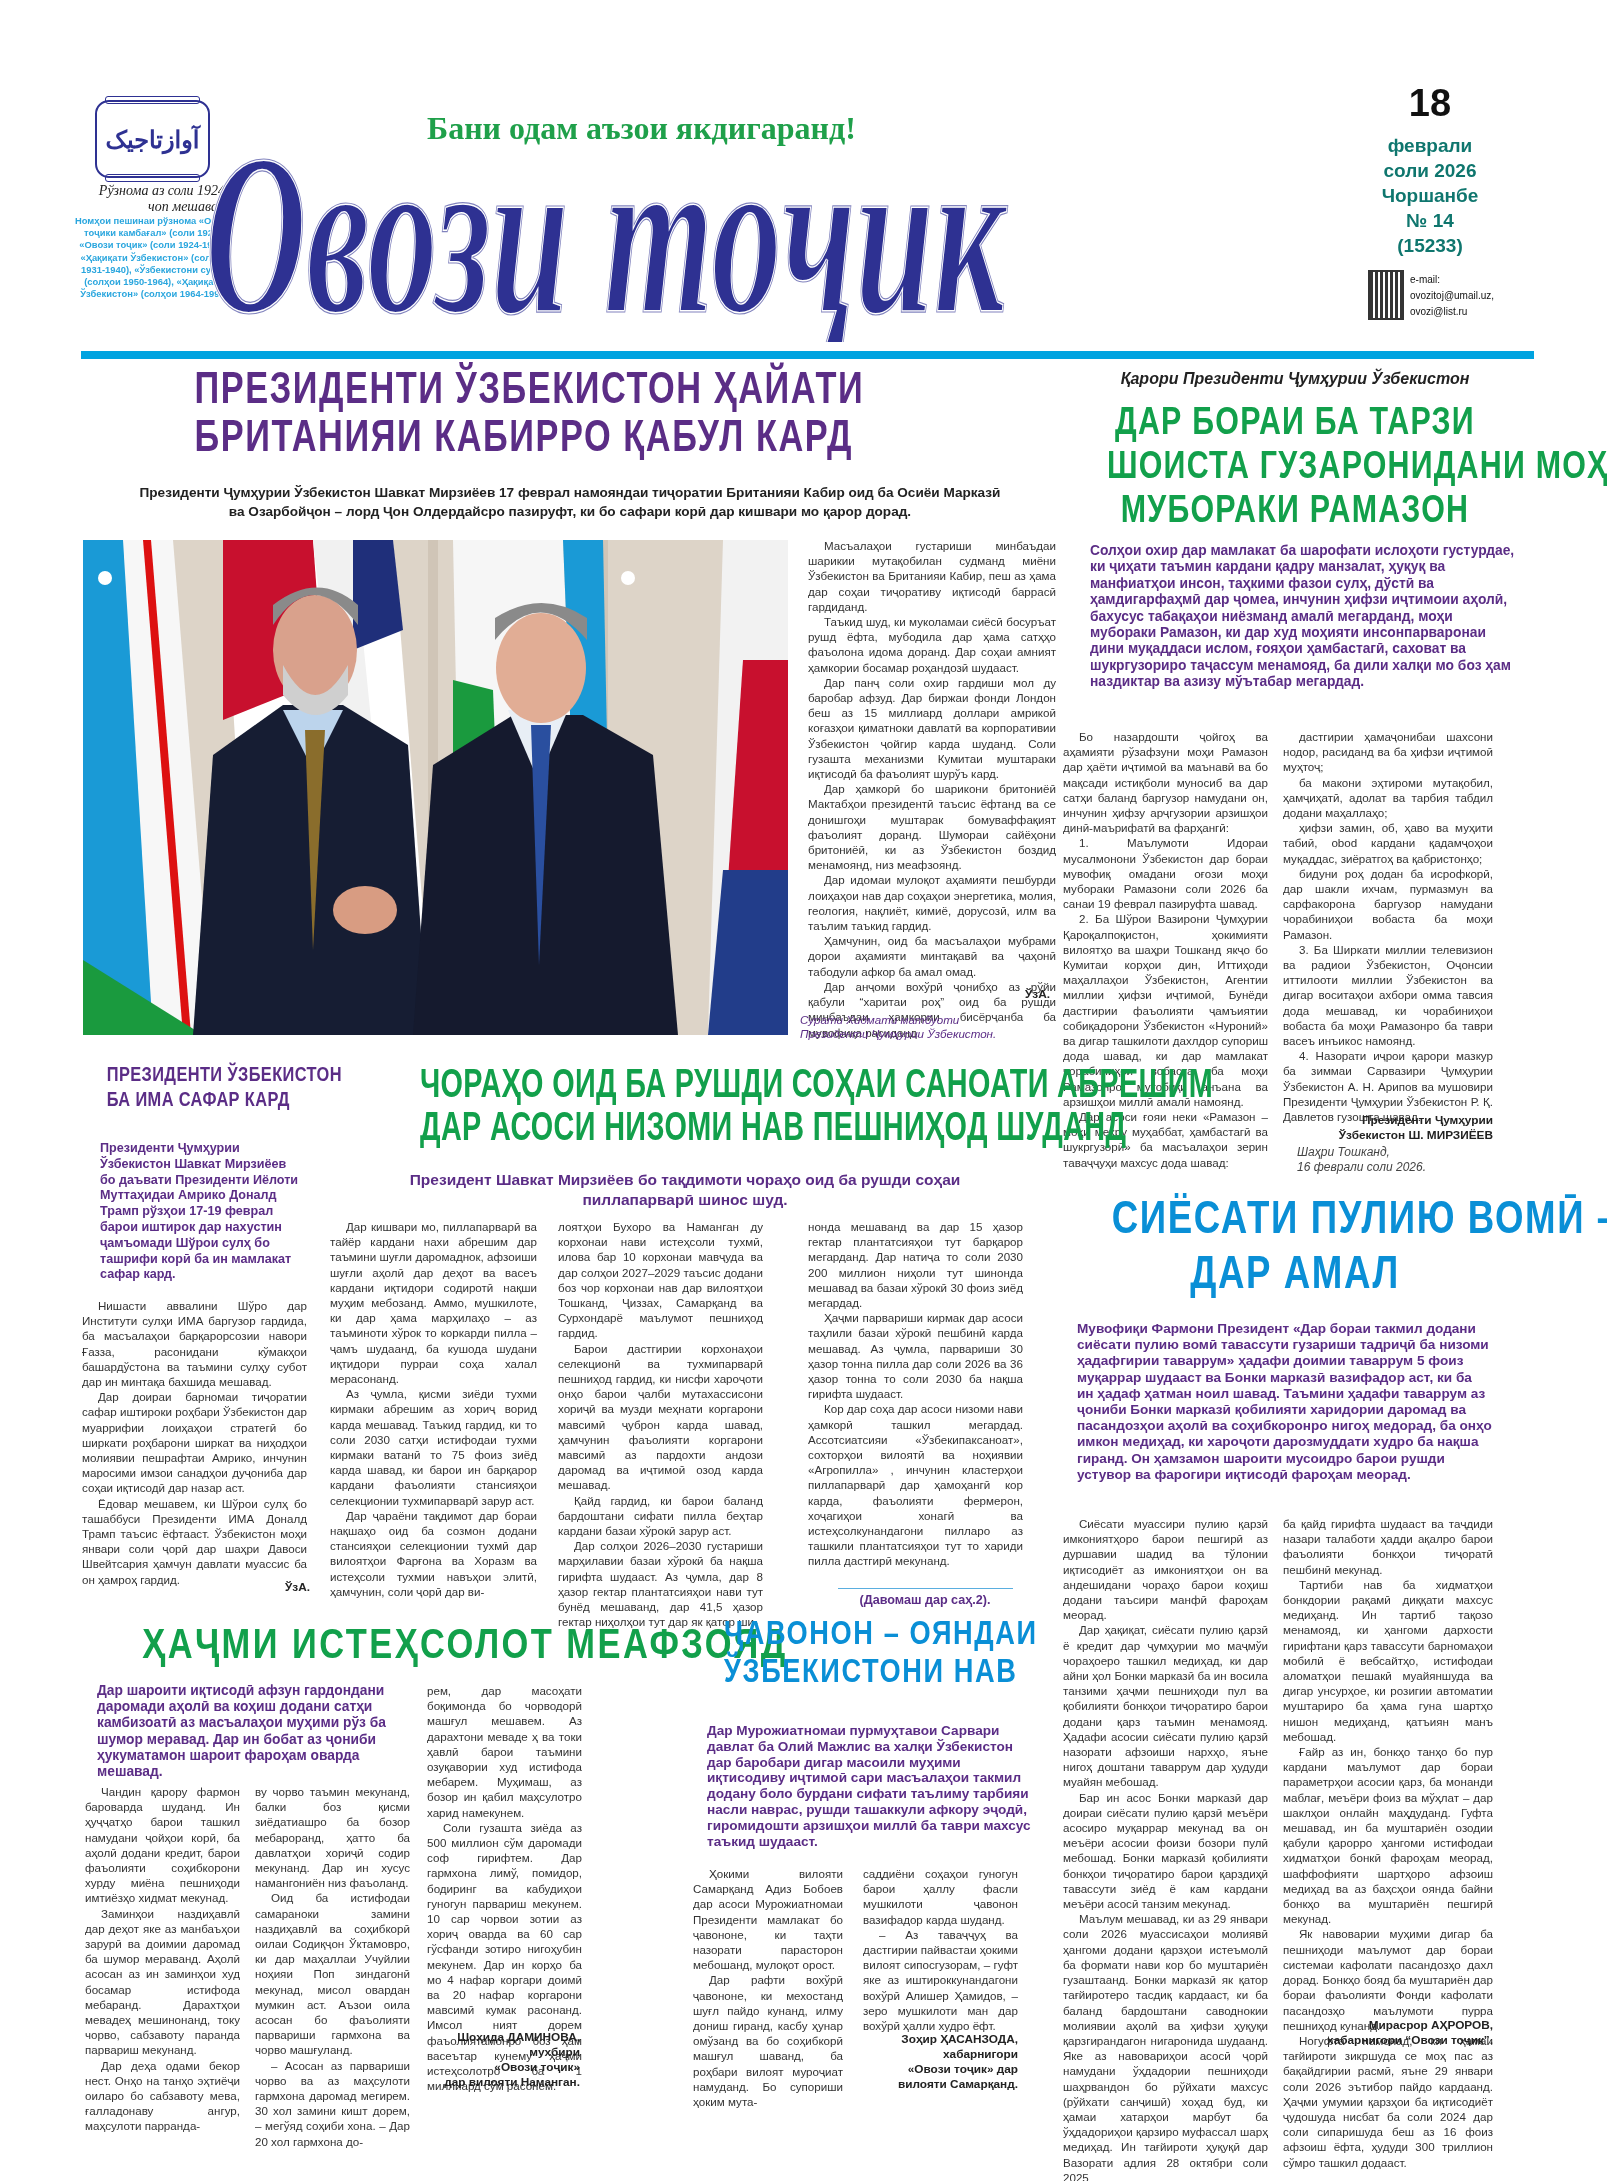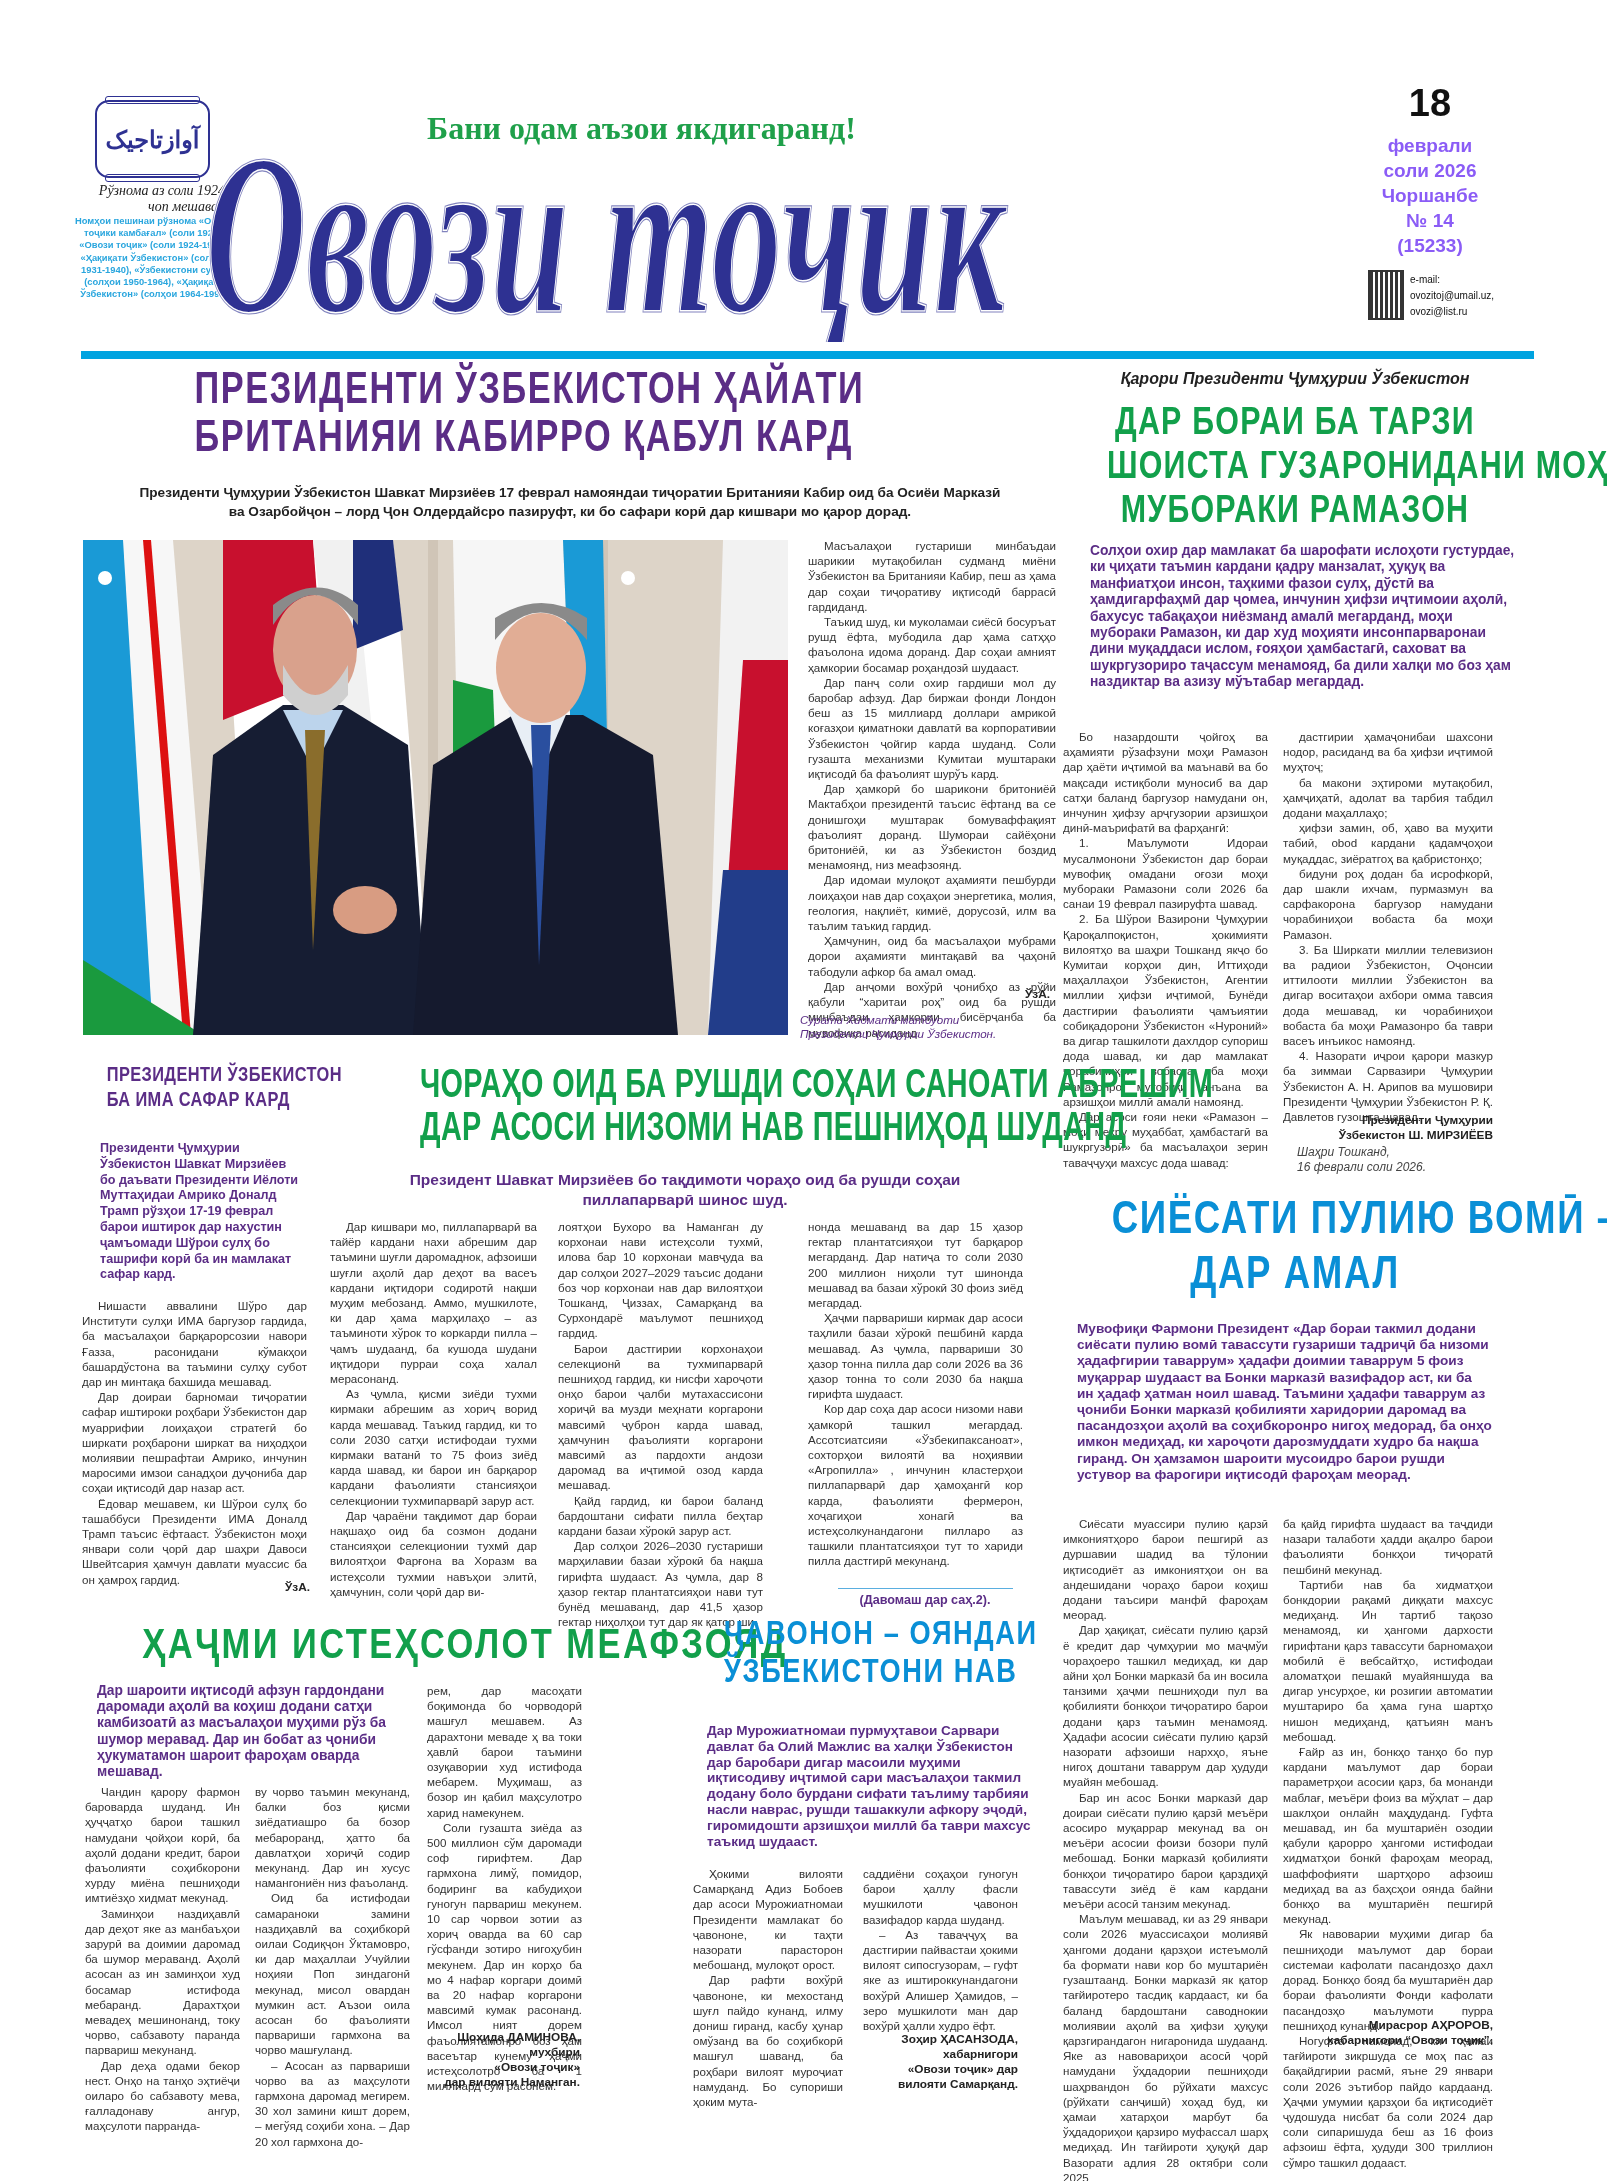--- a/index.html
+++ b/index.html
@@ -15,21 +15,21 @@
 
 #logo-scroll{left:95px;top:100px;width:115px;height:78px;border:2px solid #2e3192;border-radius:14px 14px 14px 14px;display:flex;align-items:center;justify-content:center;color:#2e3192;font-size:24px;font-weight:bold;font-family:"DejaVu Serif",serif}
 #logo-scroll:before,#logo-scroll:after{content:"";position:absolute;left:8px;right:8px;height:6px;border:1.5px solid #2e3192;border-radius:3px}
 #logo-scroll:before{top:-6px}#logo-scroll:after{bottom:-6px}
 #since{left:85px;top:183px;width:140px;text-align:right;font-family:"Liberation Serif",serif;font-style:italic;font-size:14px;line-height:16px;color:#222}
 #former{left:73px;top:215px;width:162px;text-align:center;font-size:9.4px;line-height:12.2px;color:#2aa6de;font-weight:bold}
 #title{left:195px;top:112px;width:820px;height:230px}
 #title svg{width:100%;height:100%}
 #slogan{left:427px;top:110px;width:500px;font-family:"Liberation Serif",serif;font-weight:bold;font-size:32px;color:#1fa04a;white-space:nowrap}
 #day{left:1380px;top:82px;width:100px;text-align:center;font-size:38px;font-weight:bold;color:#111}
-#datebox{left:1350px;top:133px;width:160px;text-align:center;font-size:19px;line-height:25px;font-weight:bold;color:#8b5cf6}
+#datebox{left:1350px;top:133px;width:160px;text-align:center;font-size:19px;line-height:25px;font-weight:bold;color:#0f766e}
 #qr{left:1368px;top:270px;width:36px;height:50px;background:
  repeating-linear-gradient(90deg,#111 0 3px,#fff 3px 5px),#111;opacity:.85;border:2px solid #111}
 #mail{left:1410px;top:272px;font-size:10px;line-height:16px;color:#111;font-family:"Liberation Sans Narrow","Liberation Sans",sans-serif}
 #rule{left:81px;top:351px;width:1453px;height:8px;background:#00a3e0}
 
 
 #photo{left:83px;top:540px;width:705px;height:495px;overflow:hidden;background:#d9d2c6}
 #photo svg{width:100%;height:100%}
 </style>
 </head>

